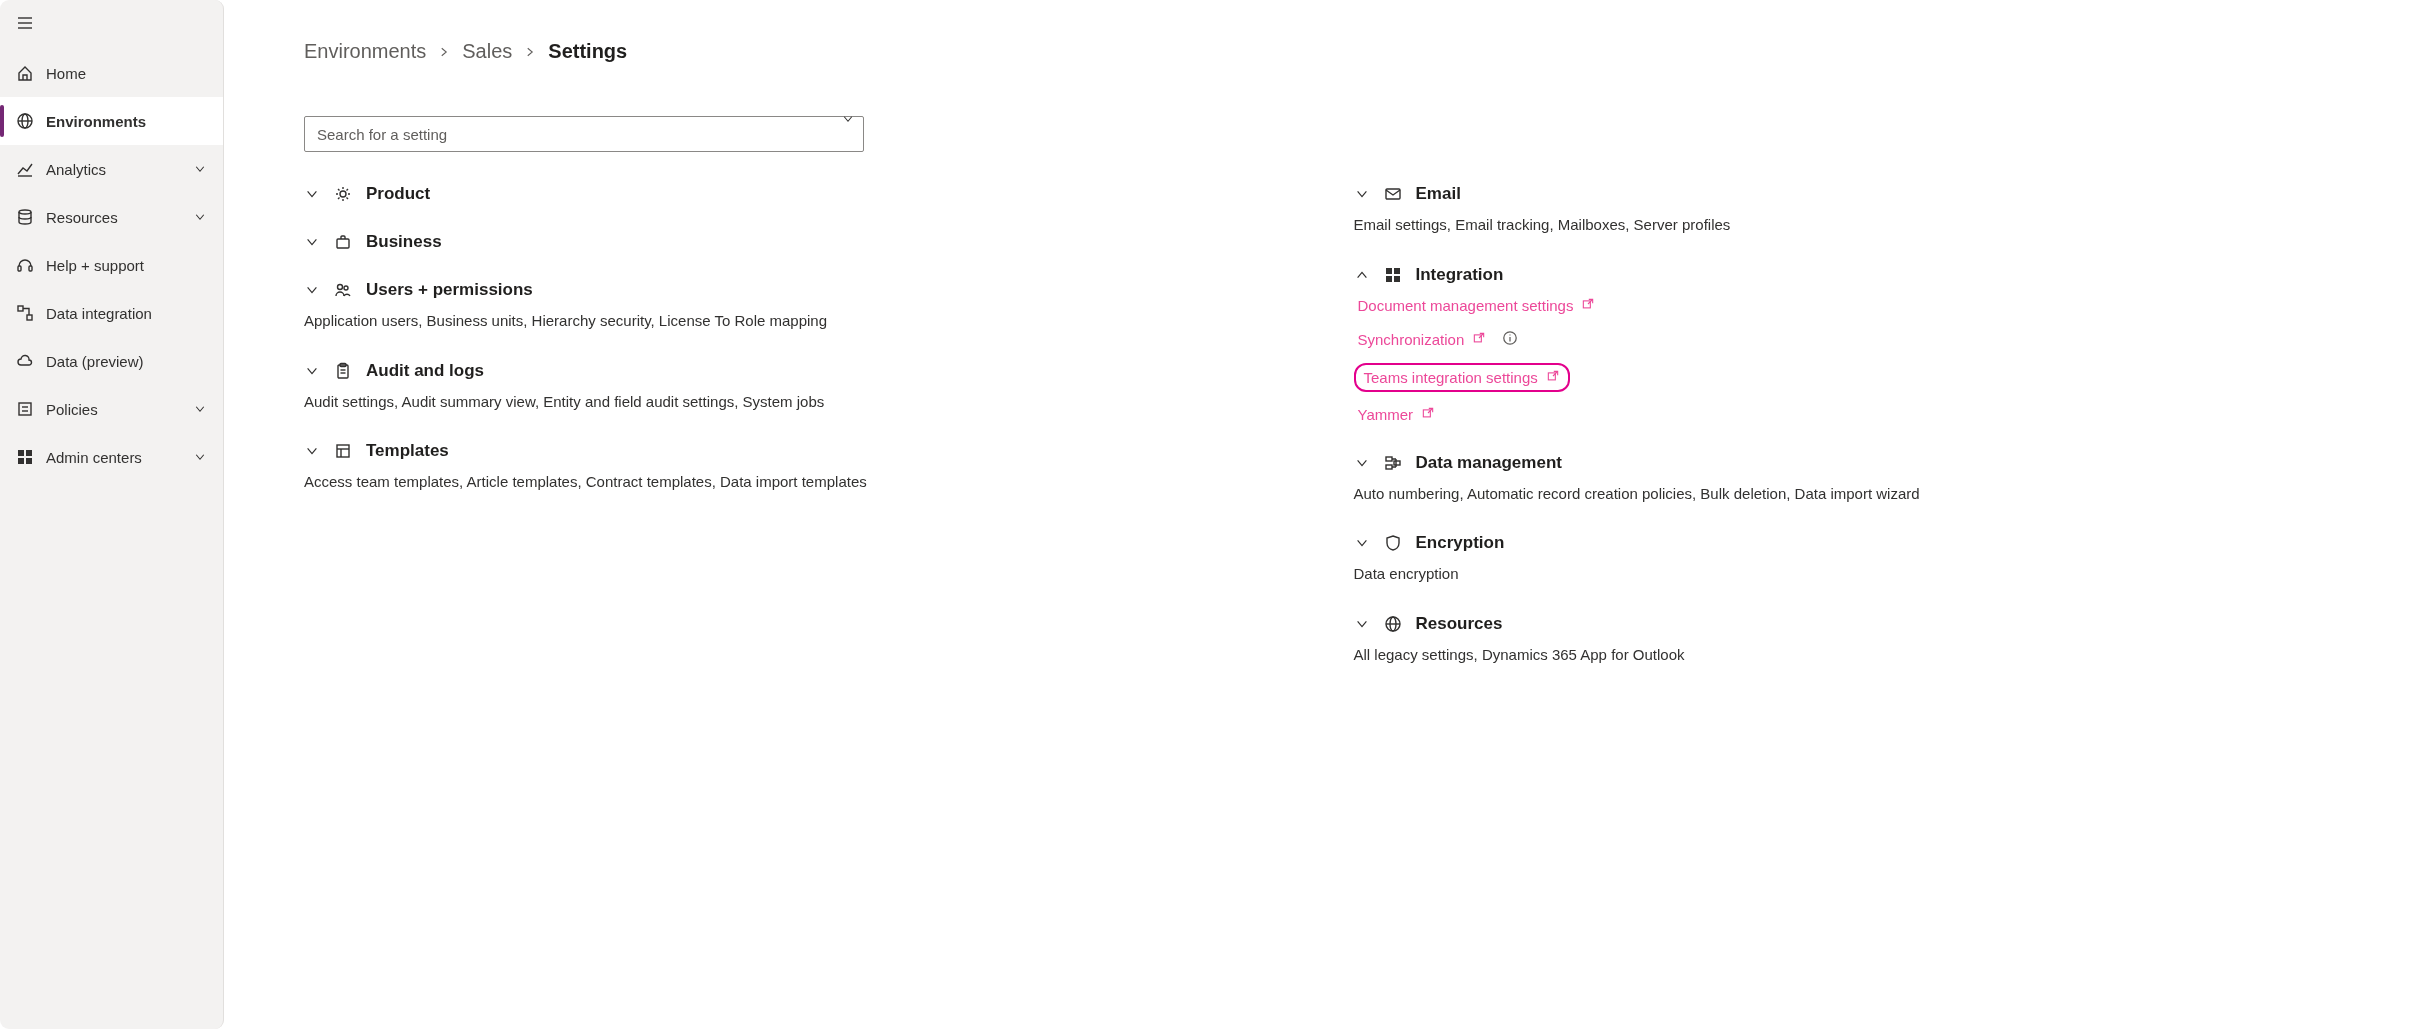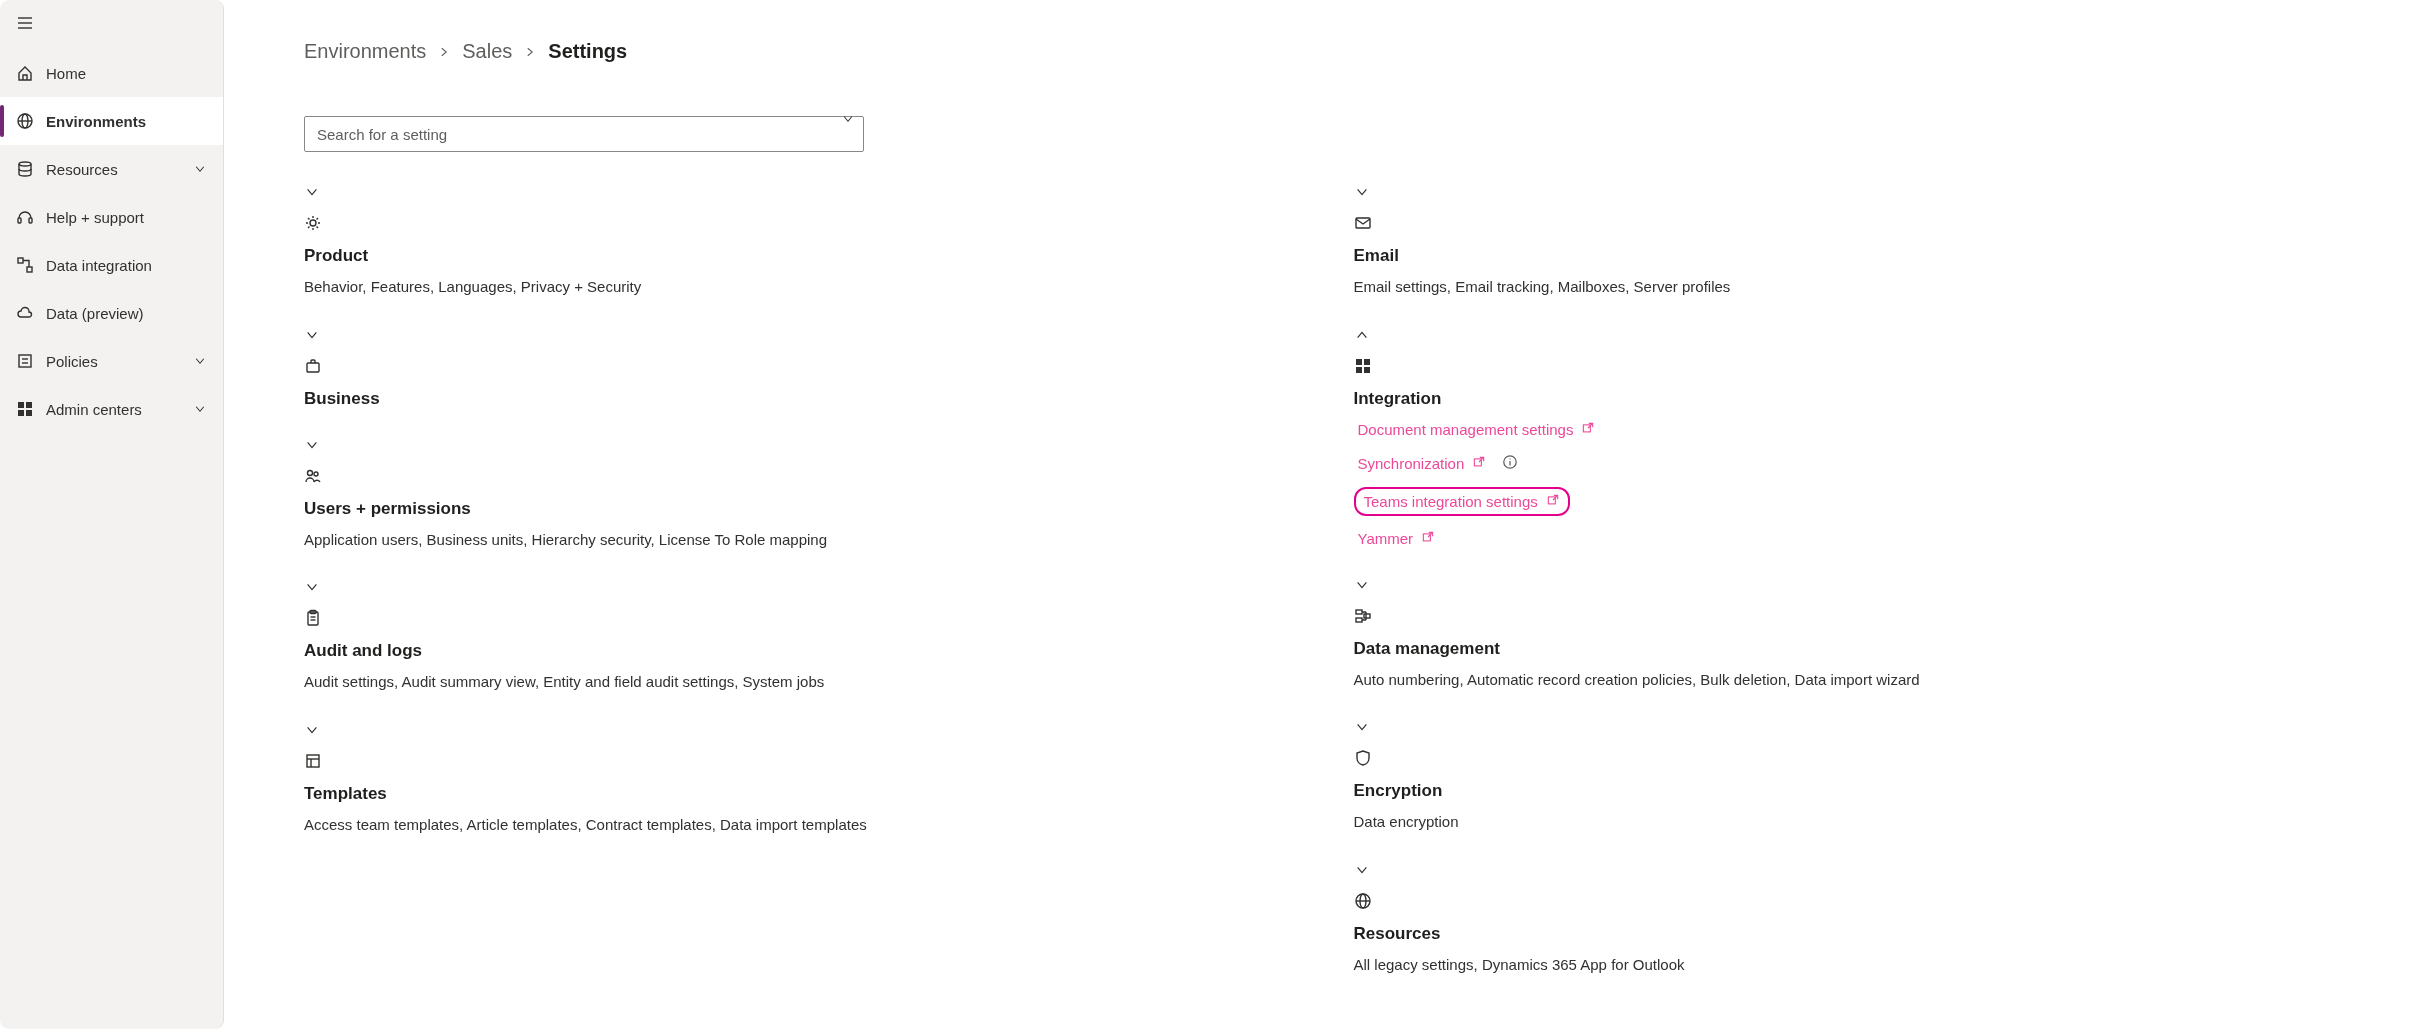--- a/index.html
+++ b/index.html
@@ -111,25 +111,24 @@
 
   .columns {
     display: flex;
     gap: 40px;
   }
   .col { flex: 1; min-width: 0; }
 
   .group { margin-bottom: 28px; }
   .group-header {
     display: flex;
-    align-items: flex-start;
+    align-items: center;
     gap: 14px;
     margin-bottom: 10px;
     cursor: pointer;
-    flex-direction: column;
   }
   .gh-chevron {
     width: 16px; height: 16px;
     display: inline-flex;
     align-items: center;
     justify-content: center;
   }
   .gh-chevron svg { width: 14px; height: 14px; }
   .gh-icon {
     width: 18px; height: 18px;
@@ -305,20 +304,33 @@
         </span>
         <span class="nav-label">Home</span>
       </div>
       <div class="nav-item active">
         <span class="nav-icon">
           <svg viewBox="0 0 18 18">
             <use href="#i-globe"></use>
           </svg>
         </span>
         <span class="nav-label">Environments</span>
+      </div>
+      <div class="nav-item">
+        <span class="nav-icon">
+          <svg viewBox="0 0 18 18">
+            <use href="#i-chart"></use>
+          </svg>
+        </span>
+        <span class="nav-label">Analytics</span>
+        <span class="nav-chevron">
+          <svg viewBox="0 0 16 16">
+            <use href="#i-chevron-down"></use>
+          </svg>
+        </span>
       </div>
       <div class="nav-item">
         <span class="nav-icon">
           <svg viewBox="0 0 18 18">
             <use href="#i-database"></use>
           </svg>
         </span>
         <span class="nav-label">Resources</span>
         <span class="nav-chevron">
           <svg viewBox="0 0 16 16">
@@ -411,21 +423,20 @@
                 <use href="#i-chevron-down"></use>
               </svg>
             </span>
             <span class="gh-icon">
               <svg viewBox="0 0 18 18">
                 <use href="#i-gear"></use>
               </svg>
             </span>
             <span class="gh-title">Product</span>
           </div>
-          <div class="group-sub">Behavior, Features, Languages, Privacy + Security</div>
         </div>
         <div class="group">
           <div class="group-header">
             <span class="gh-chevron">
               <svg viewBox="0 0 16 16">
                 <use href="#i-chevron-down"></use>
               </svg>
             </span>
             <span class="gh-icon">
               <svg viewBox="0 0 18 18">

